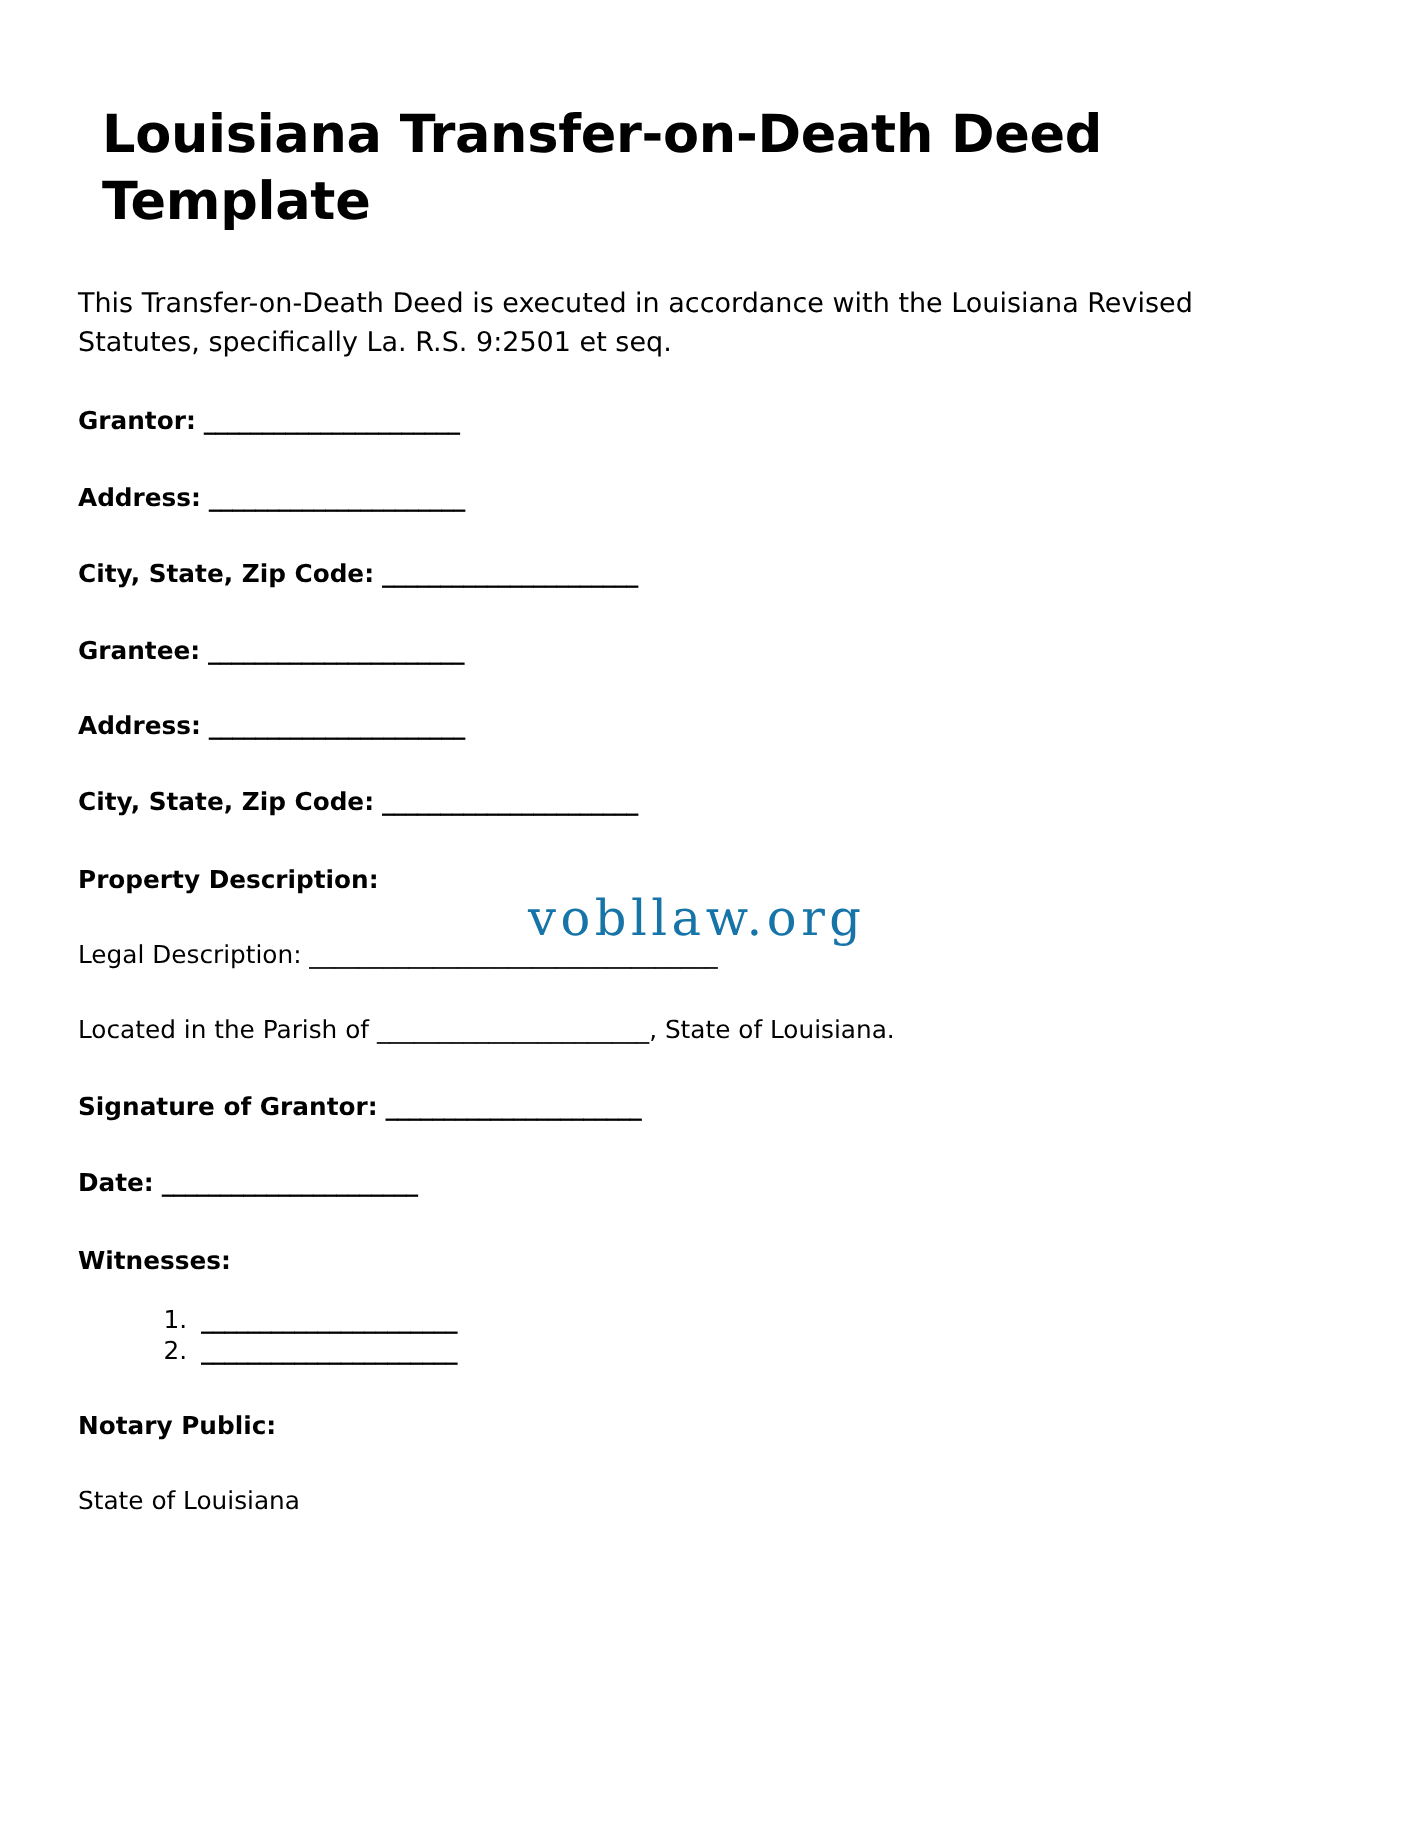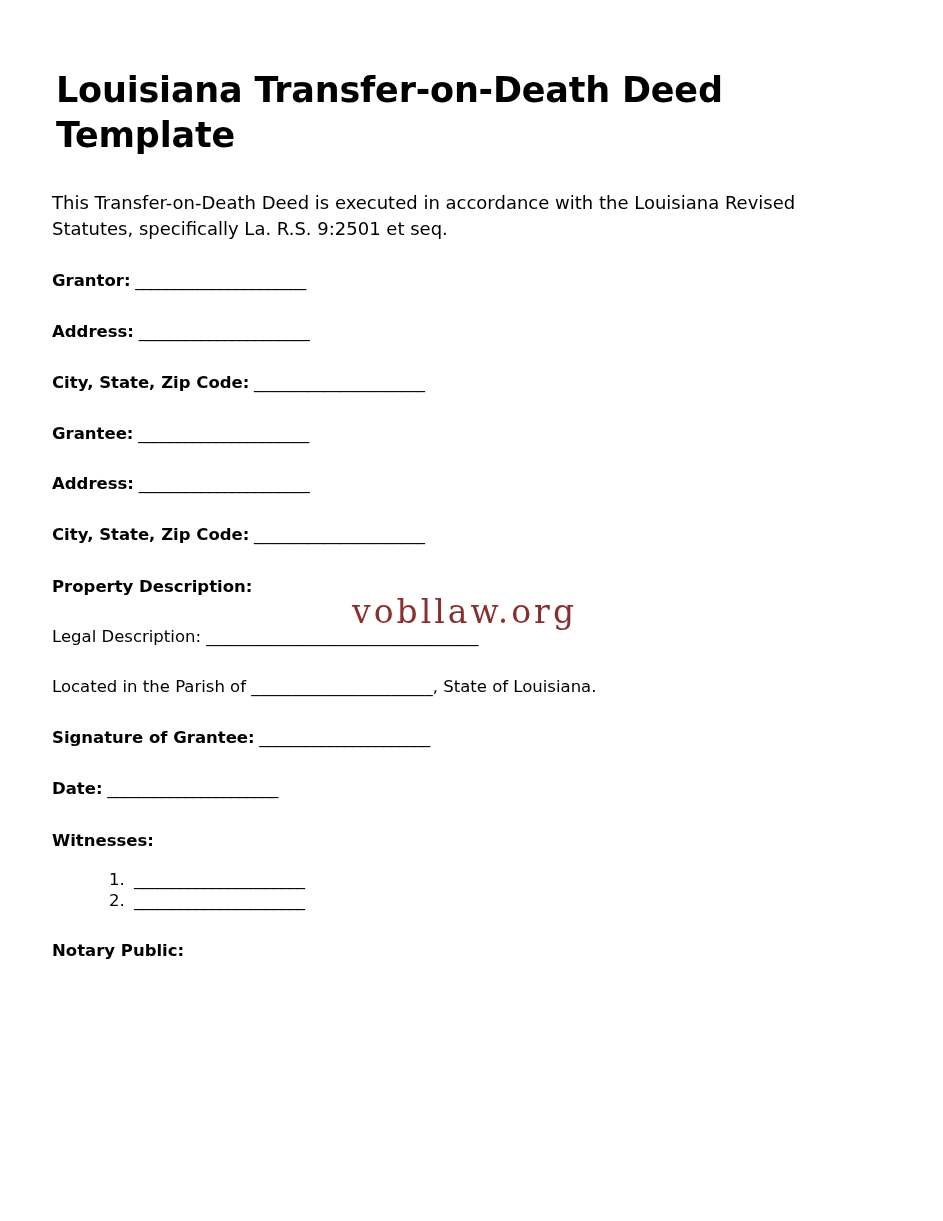--- a/index.html
+++ b/index.html
@@ -18,41 +18,41 @@
     background: #ffffff;
     overflow: hidden;
     box-sizing: border-box;
     padding: 54px 52px 0 52px;
   }
   .doc-title {
     font-size: 35px;
     font-weight: bold;
     line-height: 1.28;
     letter-spacing: -0.2px;
-    margin: 14px 0 0 4px;
+    margin: 14px 0 0 16px;
     max-width: 760px;
     color: #000;
   }
   .intro {
     font-size: 18px;
     line-height: 1.45;
     margin: 32px 0 0 0;
     max-width: 790px;
   }
   .field-line {
     font-size: 16.5px;
     line-height: 1.45;
     margin: 27px 0 0 0;
     white-space: pre-wrap;
   }
   .field-line.bold-label {
     font-weight: bold;
   }
   .blank {
-    font-weight: normal;
+    font-weight: bold;
     letter-spacing: -0.5px;
   }
   .section-head {
     font-size: 16.5px;
     font-weight: bold;
     line-height: 1.45;
     margin: 28px 0 0 0;
   }
   .para {
     font-size: 16.5px;
@@ -77,21 +77,21 @@
   .witness-list li span.blank {
     letter-spacing: -0.5px;
   }
   .watermark {
     position: absolute;
     left: 352px;
     top: 592px;
     font-family: "DejaVu Serif", serif;
     font-size: 33px;
     letter-spacing: 3px;
-    color: #7f1d1d;
+    color: #0369a1;
     opacity: 0.92;
     pointer-events: none;
     white-space: nowrap;
     z-index: 5;
   }
   .content { position: relative; z-index: 1; }
 </style>
 </head>
 <body>
 
@@ -118,29 +118,30 @@
     <p class="field-line bold-label"><span>City, State, Zip Code:</span><span class="blank"> ______________________</span></p>
 
     <p class="section-head">Property Description:</p>
 
     <p class="para">Legal Description: _________________________________</p>
 
     <p class="para">Located in the Parish of ______________________, State of Louisiana.</p>
 
 
 
-    <p class="field-line bold-label"><span>Signature of Grantee:</span><span class="blank"> ______________________</span></p>
+    <p class="field-line bold-label"><span>Signature of Grantor:</span><span class="blank"> ______________________</span></p>
 
     <p class="field-line bold-label"><span>Date:</span><span class="blank"> ______________________</span></p>
 
     <p class="section-head">Witnesses:</p>
 
     <ol class="witness-list">
       <li><span class="blank">______________________</span></li>
       <li><span class="blank">______________________</span></li>
     </ol>
 
     <p class="section-head">Notary Public:</p>
 
+    <p class="para">State of Louisiana</p>
 
 
   </div>
 </div>
 
 </body></html>

